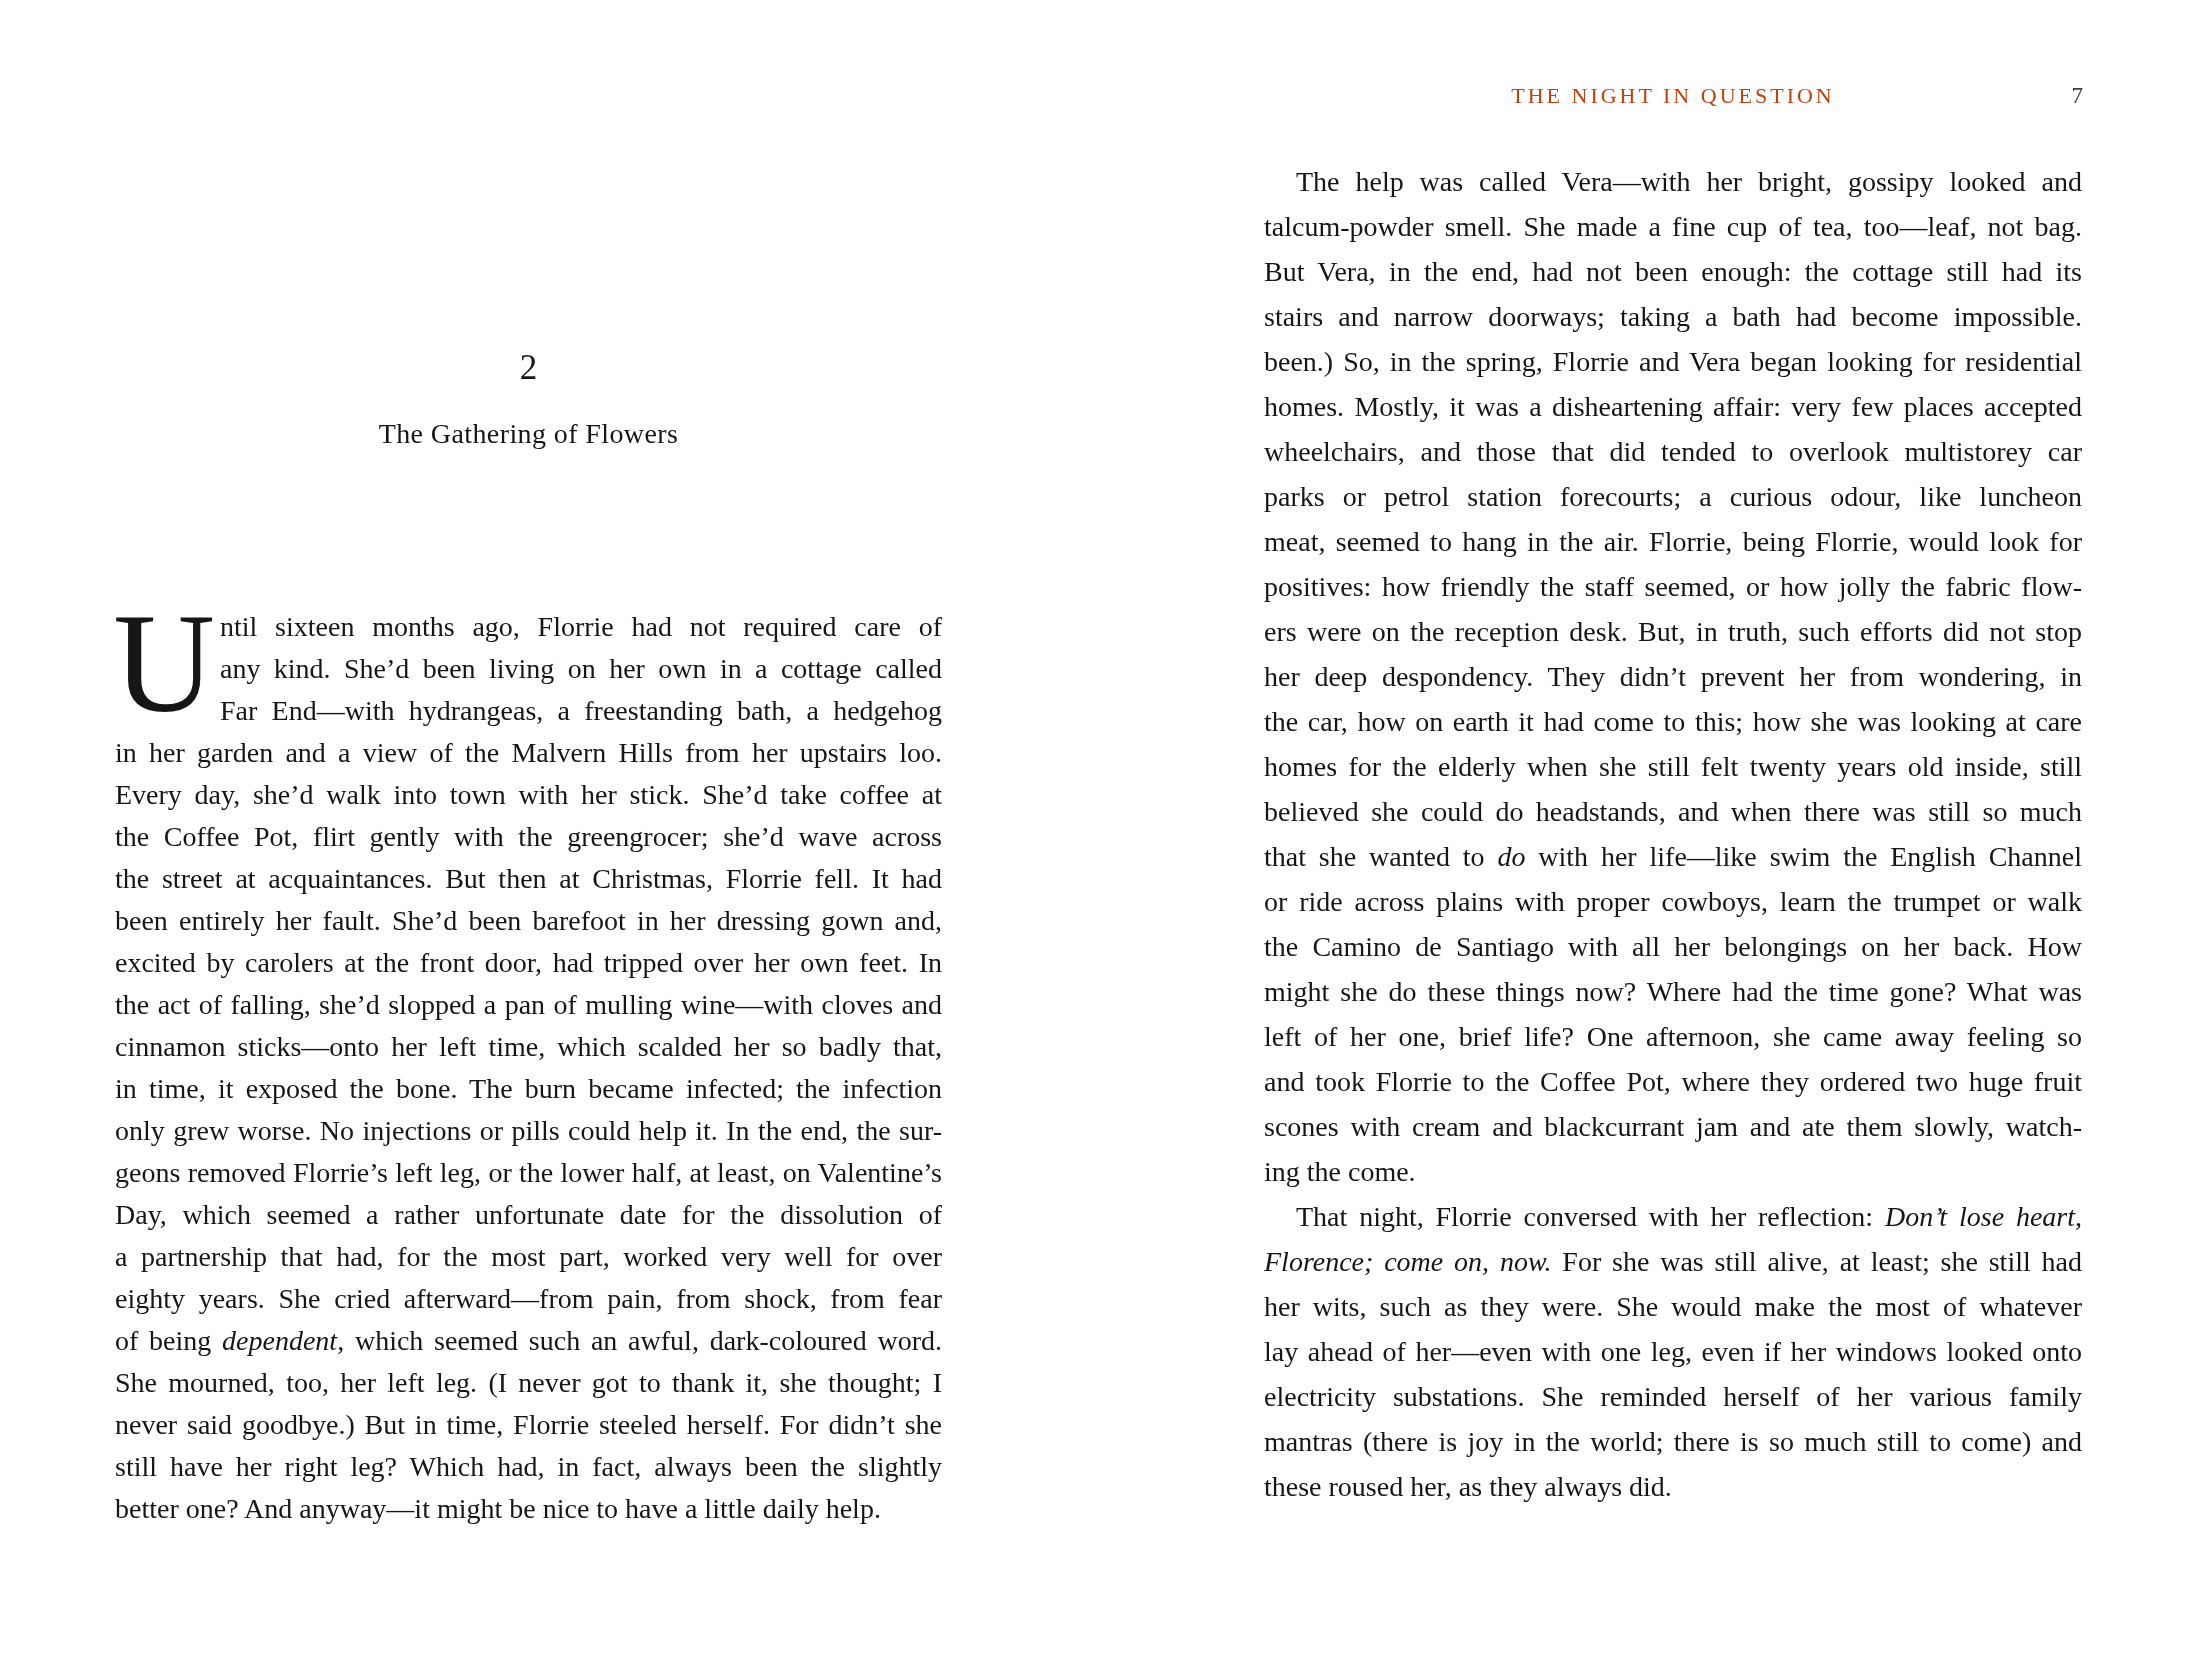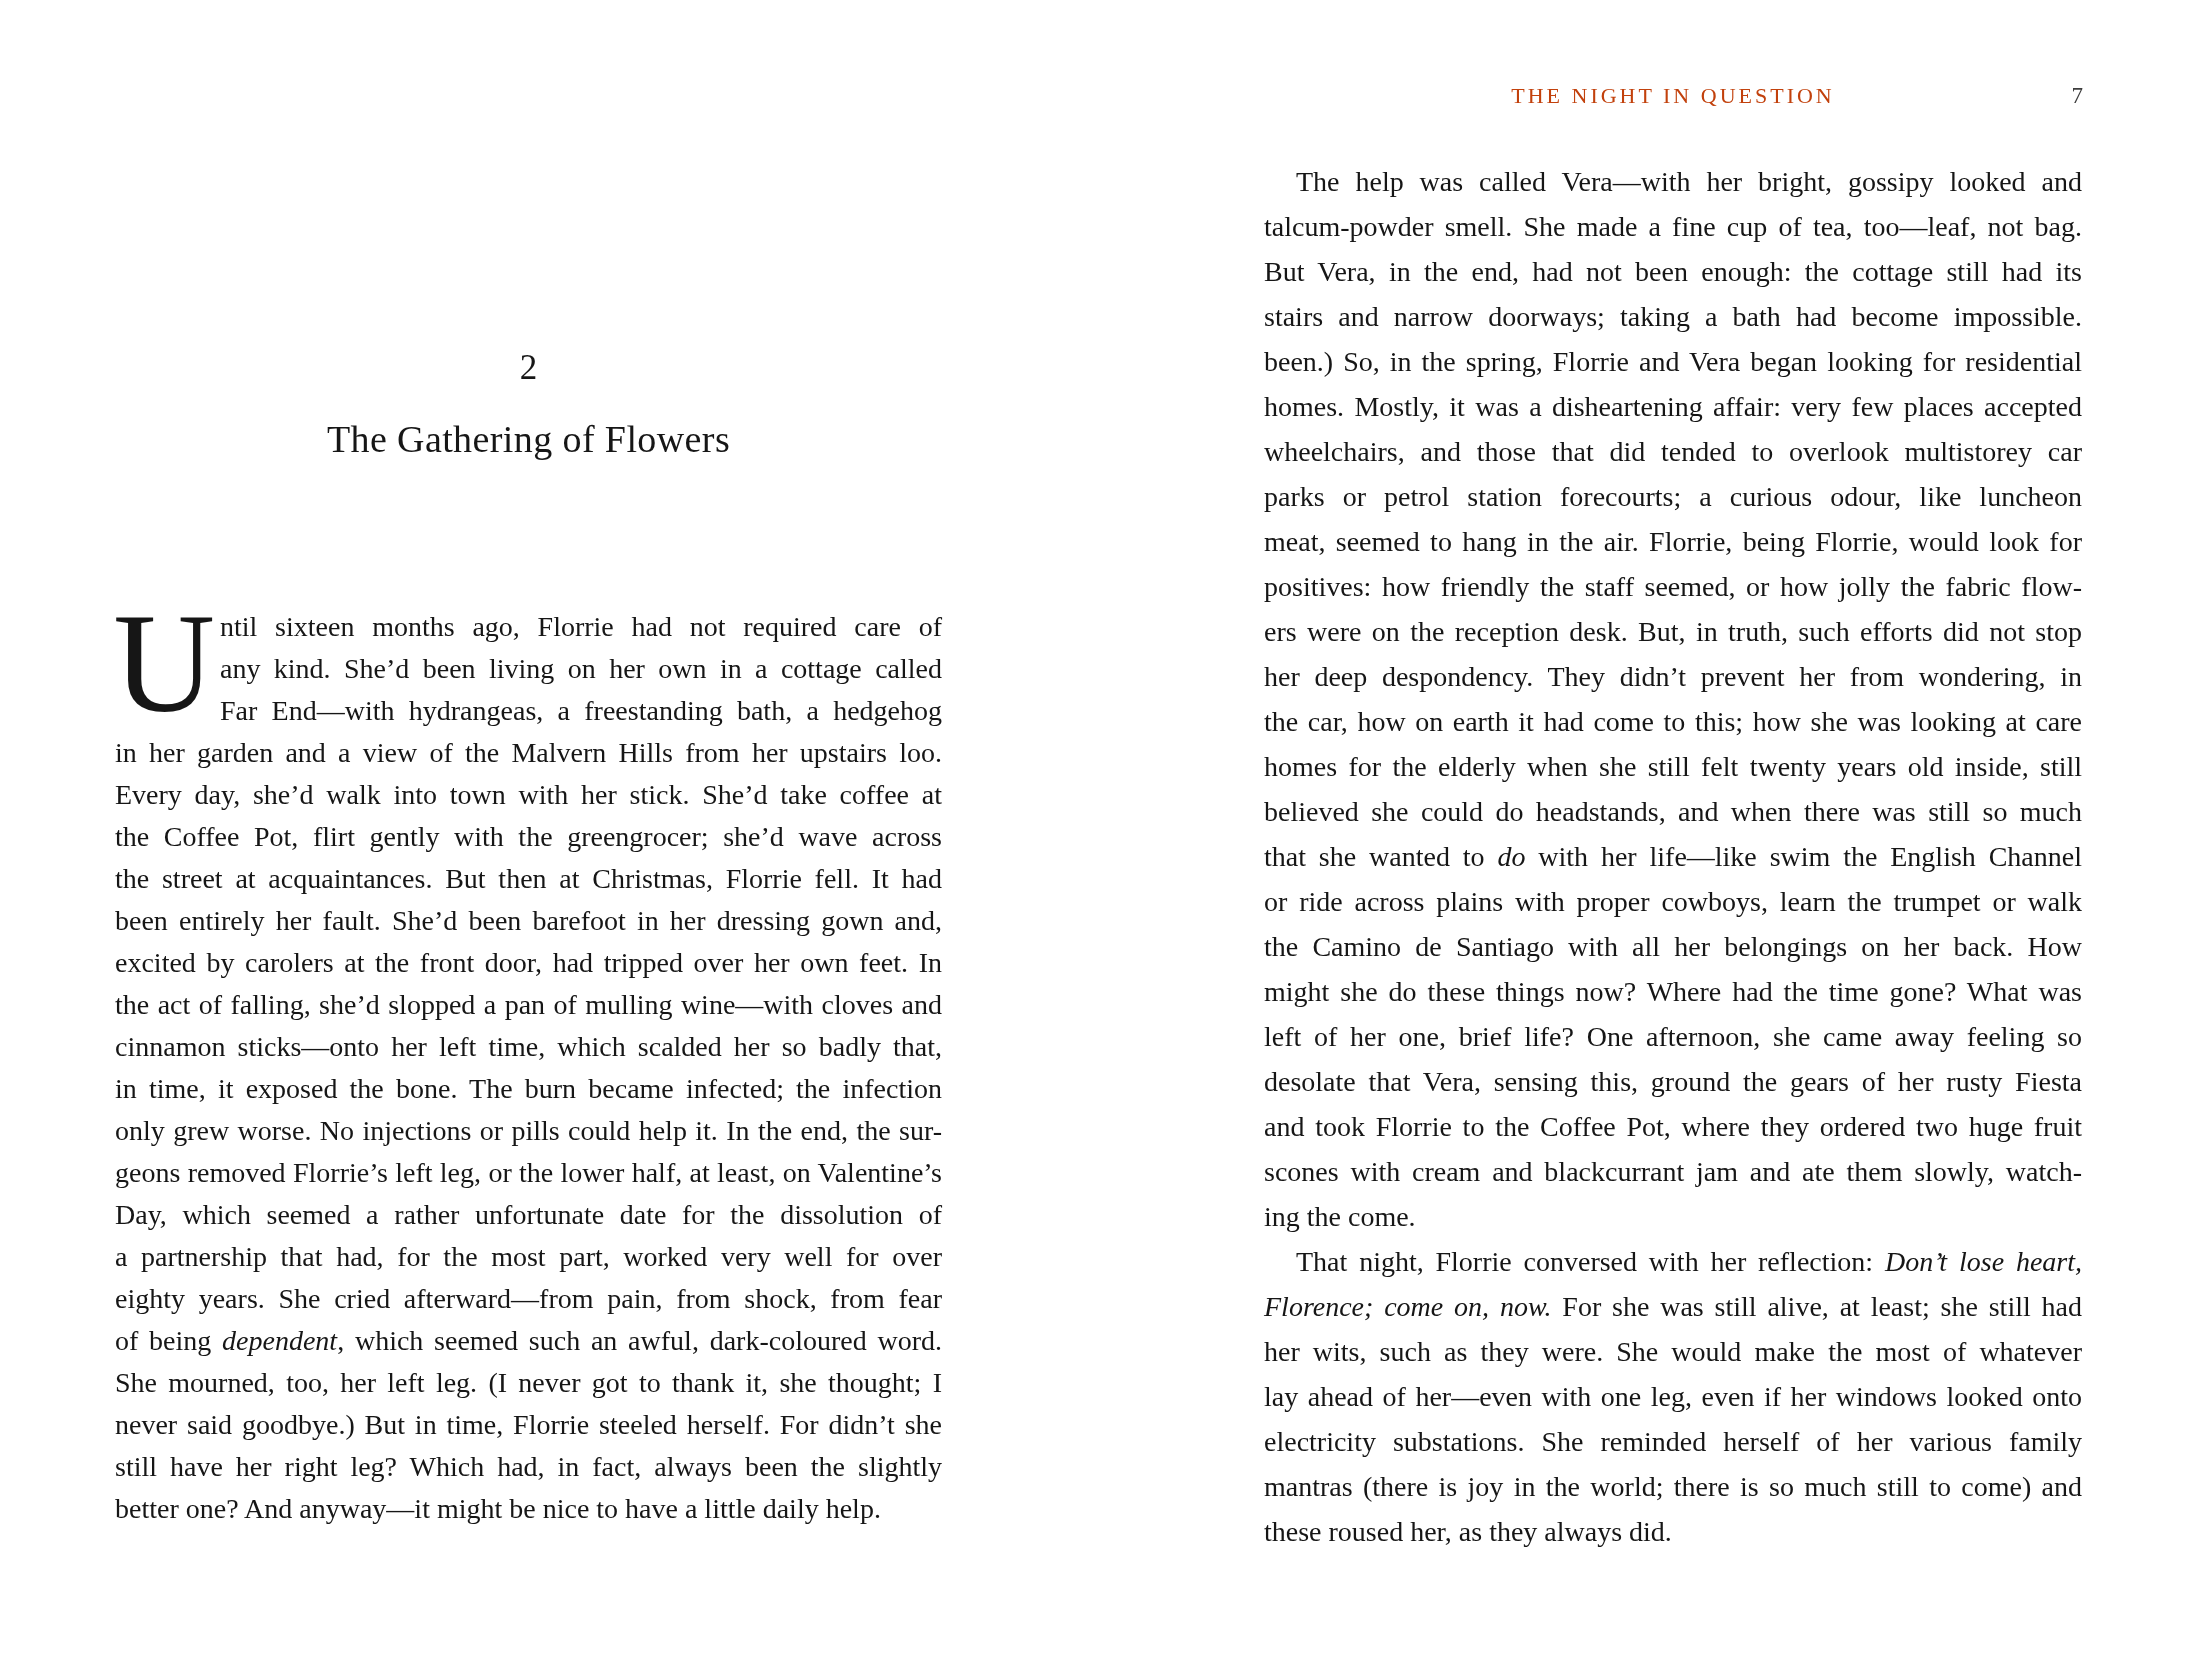--- a/index.html
+++ b/index.html
@@ -32,21 +32,21 @@
     text-align: center;
     font-size: 35px;
     line-height: 1.1;
   }
   .chapter-title {
     position: absolute;
     left: 115px;
     width: 827px;
     top: 417px;
     text-align: center;
-    font-size: 38px;
+    font-size: 28px;
     line-height: 1.2;
     letter-spacing: 0.4px;
   }
   .body-block {
     position: absolute;
     font-size: 28px;
   }
   #left-body {
     left: 115px;
     top: 606px;
@@ -158,21 +158,20 @@
           <div class="line">ers were on the reception desk. But, in truth, such efforts did not stop</div>
           <div class="line">her deep despondency. They didn’t prevent her from wondering, in</div>
           <div class="line">the car, how on earth it had come to this; how she was looking at care</div>
           <div class="line">homes for the elderly when she still felt twenty years old inside, still</div>
           <div class="line">believed she could do headstands, and when there was still so much</div>
           <div class="line">that she wanted to <i>do</i> with her life—like swim the English Channel</div>
           <div class="line">or ride across plains with proper cowboys, learn the trumpet or walk</div>
           <div class="line">the Camino de Santiago with all her belongings on her back. How</div>
           <div class="line">might she do these things now? Where had the time gone? What was</div>
           <div class="line">left of her one, brief life? One afternoon, she came away feeling so</div>
-          <div class="line">desolate that Vera, sensing this, ground the gears of her rusty Fiesta</div>
           <div class="line">and took Florrie to the Coffee Pot, where they ordered two huge fruit</div>
           <div class="line">scones with cream and blackcurrant jam and ate them slowly, watch-</div>
           <div class="line last">ing the come.</div>
         </div>
         <div class="para">
           <div class="line indent">That night, Florrie conversed with her reflection: <i>Don’t lose heart,</i></div>
           <div class="line"><i>Florence; come on, now.</i> For she was still alive, at least; she still had</div>
           <div class="line">her wits, such as they were. She would make the most of whatever</div>
           <div class="line">lay ahead of her—even with one leg, even if her windows looked onto</div>
           <div class="line">electricity substations. She reminded herself of her various family</div>

